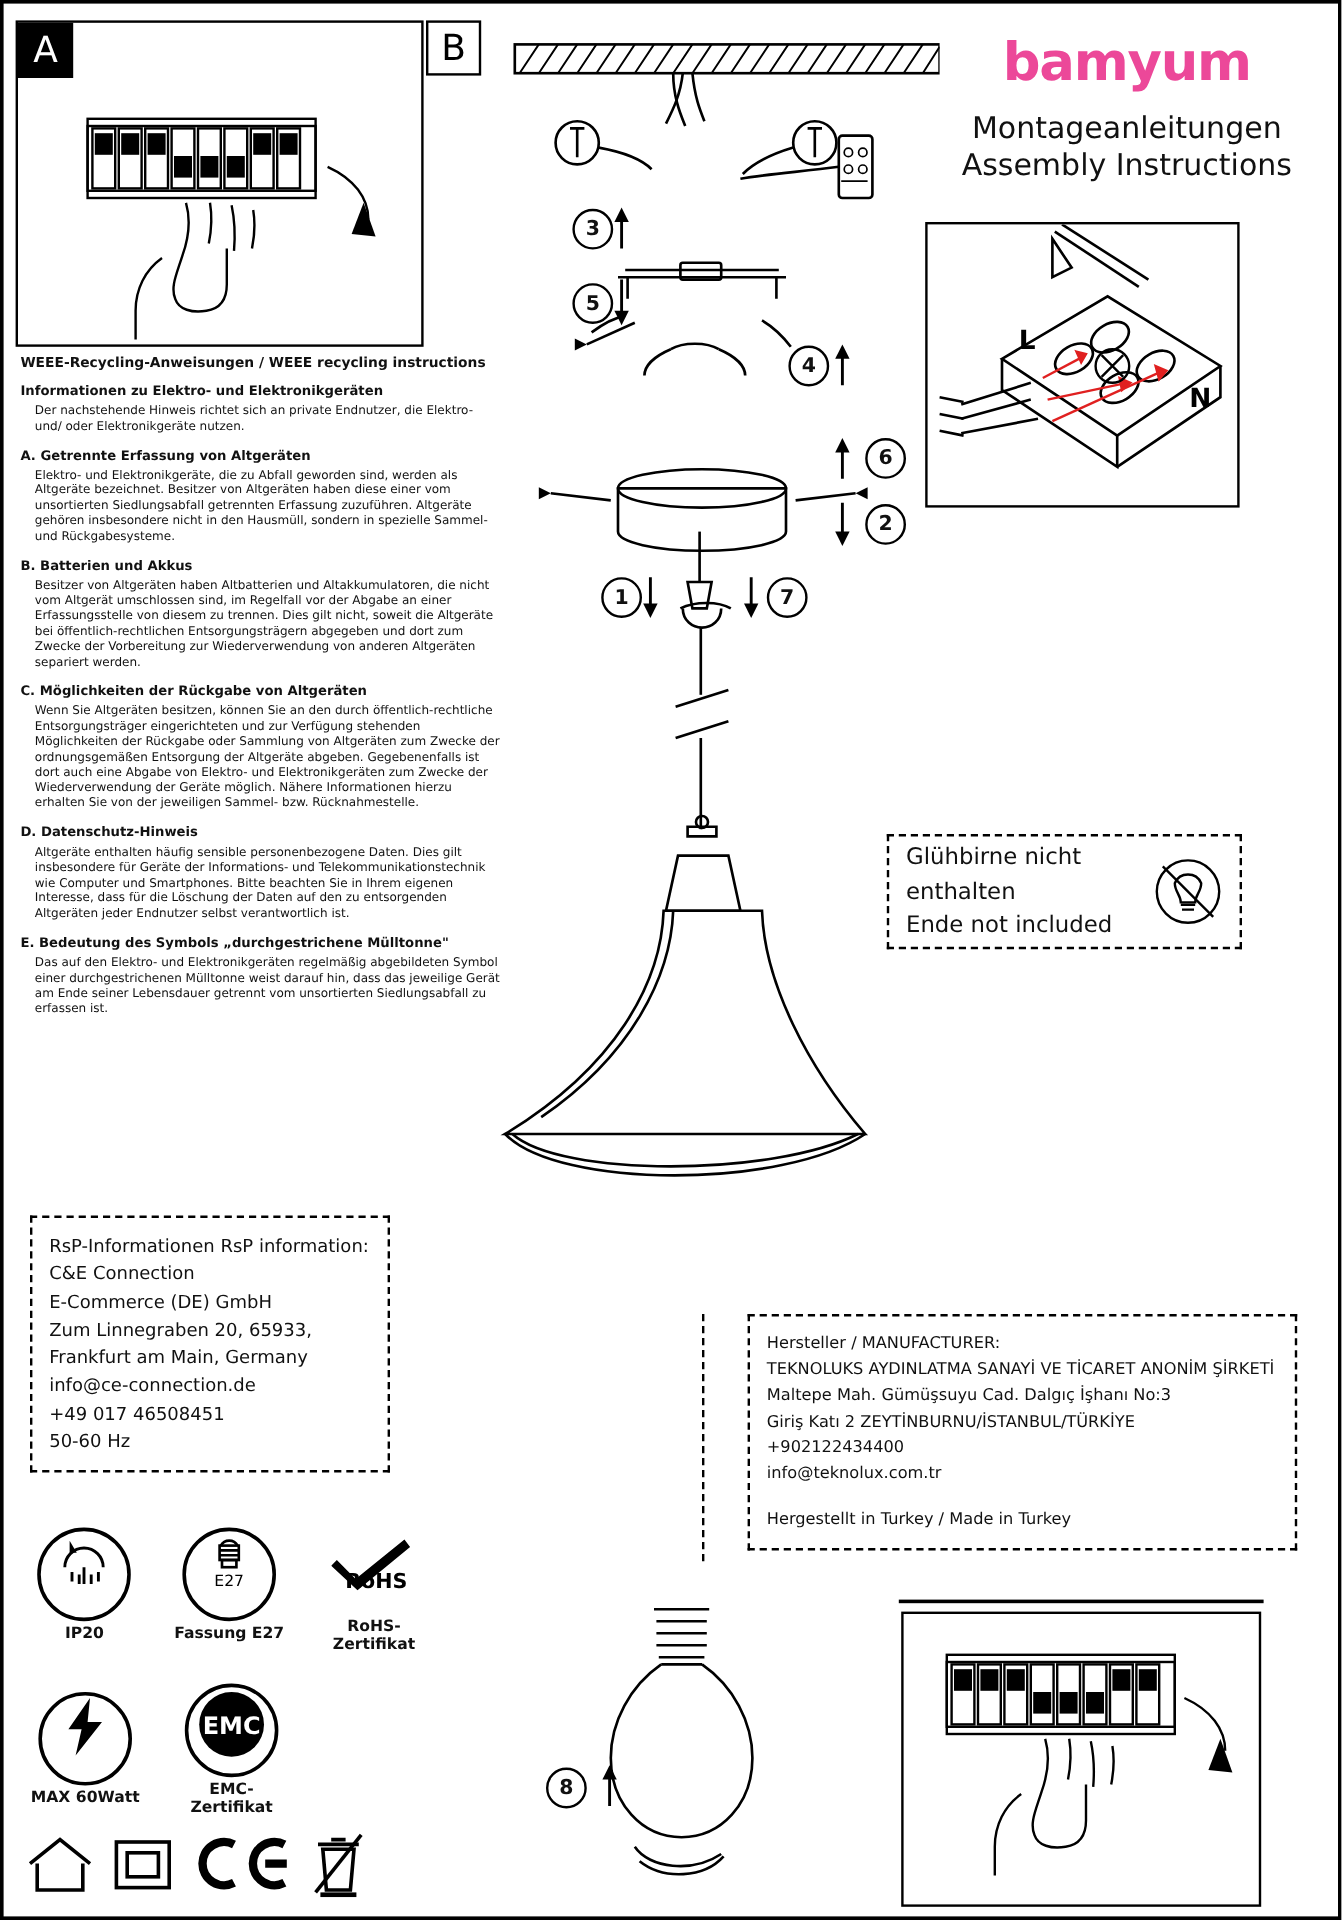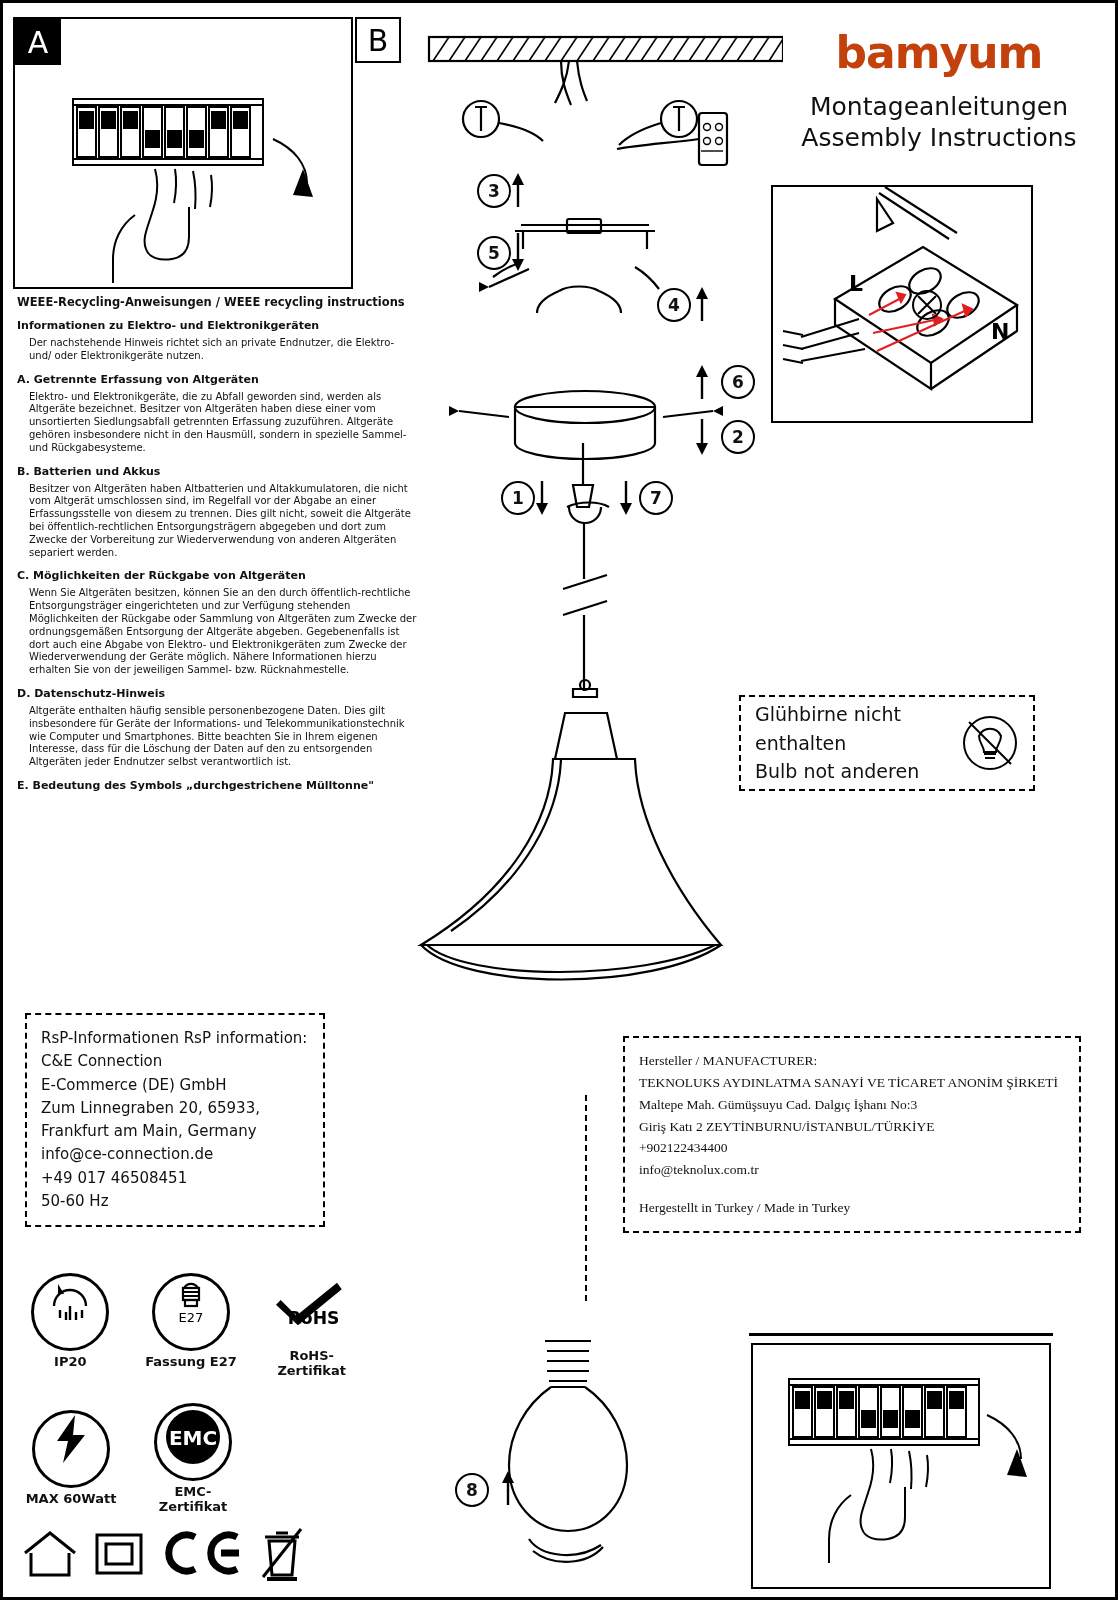--- a/index.html
+++ b/index.html
@@ -29,34 +29,34 @@
   .cert-row{display:flex;align-items:flex-start;gap:22px;margin-bottom:6px;}
   .cert{width:100px;text-align:center;}
   .cert .glyph{width:72px;height:72px;margin:0 auto 4px auto;border:3px solid #000;border-radius:50%;
     display:flex;justify-content:center;position:relative;}
   .cert .glyph.nb{border:none;}
   .cert .cap{font-size:13px;font-weight:bold;line-height:1.15;}
   .model-code{font-size:30px;font-weight:bold;letter-spacing:.5px;white-space:nowrap;}
 
   
   .brand{right:26px;top:28px;text-align:center;width:300px;}
-  .brand .logo{font-size:44px;font-weight:bold;color:#c2410c;letter-spacing:-1px;line-height:1;}
+  .brand .logo{font-size:44px;font-weight:bold;color:#ec4899;letter-spacing:-1px;line-height:1;}
   .brand .t1{font-size:25px;margin-top:16px;line-height:1.25;}
   .brand .t2{font-size:25px;line-height:1.25;}
 
   
   .wirebox{left:768px;top:182px;width:262px;height:238px;border:2px solid #000;box-sizing:border-box;}
 
   
   .bulbbox{left:736px;top:692px;width:296px;height:96px;border:2px dashed #000;box-sizing:border-box;
     display:flex;align-items:center;padding:0 14px;}
   .bulbbox .txt div{font-size:19px;line-height:1.5;}
 
   
-  .manu{left:620px;top:1033px;width:458px;border:2px dashed #000;box-sizing:border-box;padding:12px 14px;font-family:Liberation Serif, serif;}
+  .manu{left:620px;top:1092px;width:458px;border:2px dashed #000;box-sizing:border-box;padding:12px 14px;}
   .manu div{font-size:13.5px;line-height:1.62;}
   .manu .made{margin-top:16px;}
 
   
   .panelBR{left:748px;top:1340px;width:300px;height:246px;border:2px solid #000;box-sizing:border-box;}
 
   
   .vline{left:582px;top:1092px;width:0;height:206px;border-left:2px dashed #000;}
   .hsep{left:746px;top:1330px;width:304px;height:0;border-top:3px solid #000;}
 
@@ -119,20 +119,21 @@
     <h4>B. Batterien und Akkus</h4>
     <p>Besitzer von Altgeräten haben Altbatterien und Altakkumulatoren, die nicht vom Altgerät umschlossen sind, im Regelfall vor der Abgabe an einer Erfassungsstelle von diesem zu trennen. Dies gilt nicht, soweit die Altgeräte bei öffentlich-rechtlichen Entsorgungsträgern abgegeben und dort zum Zwecke der Vorbereitung zur Wiederverwendung von anderen Altgeräten separiert werden.</p>
 
     <h4>C. Möglichkeiten der Rückgabe von Altgeräten</h4>
     <p>Wenn Sie Altgeräten besitzen, können Sie an den durch öffentlich-rechtliche Entsorgungsträger eingerichteten und zur Verfügung stehenden Möglichkeiten der Rückgabe oder Sammlung von Altgeräten zum Zwecke der ordnungsgemäßen Entsorgung der Altgeräte abgeben. Gegebenenfalls ist dort auch eine Abgabe von Elektro- und Elektronikgeräten zum Zwecke der Wiederverwendung der Geräte möglich. Nähere Informationen hierzu erhalten Sie von der jeweiligen Sammel- bzw. Rücknahmestelle.</p>
 
     <h4>D. Datenschutz-Hinweis</h4>
     <p>Altgeräte enthalten häufig sensible personenbezogene Daten. Dies gilt insbesondere für Geräte der Informations- und Telekommunikationstechnik wie Computer und Smartphones. Bitte beachten Sie in Ihrem eigenen Interesse, dass für die Löschung der Daten auf den zu entsorgenden Altgeräten jeder Endnutzer selbst verantwortlich ist.</p>
 
     <h4>E. Bedeutung des Symbols „durchgestrichene Mülltonne"</h4>
+    <p>Das auf den Elektro- und Elektronikgeräten regelmäßig abgebildeten Symbol einer durchgestrichenen Mülltonne weist darauf hin, dass das jeweilige Gerät am Ende seiner Lebensdauer getrennt vom unsortierten Siedlungsabfall zu erfassen ist.</p>
   </div>
 
   <div class="abs rsp">
     <div>RsP-Informationen RsP information:</div>
     <div>C&amp;E Connection</div>
     <div>E-Commerce (DE) GmbH</div>
     <div>Zum Linnegraben 20, 65933,</div>
     <div>Frankfurt am Main, Germany</div>
     <div>info@ce-connection.de</div>
     <div>+49 017 46508451</div>
@@ -414,21 +415,21 @@
       <g fill="none" stroke="#000" stroke-width="2">
         <circle cx="154" cy="118" r="14"></circle>
         <path d="M145 109 L163 127 M163 109 L145 127"></path>
       </g>
     </svg>
   </div>
 
   <div class="abs bulbbox">
     <div class="txt" style="flex:1;">
       <div>Glühbirne nicht enthalten</div>
-      <div>Bulb not anderen</div>
+      <div>Ende not included</div>
     </div>
     <svg width="58" height="62" viewBox="0 0 58 62">
       <g fill="none" stroke="#000" stroke-width="2">
         <circle cx="29" cy="31" r="26"></circle>
         <path d="M18 24 a12 12 0 0 1 22 0 c0 7 -5 10 -5 16 l-12 0 c0 -6 -5 -9 -5 -16 z"></path>
         <path d="M23 42 h12 M24 46 h10"></path>
         <path d="M8 10 L50 52"></path>
       </g>
     </svg>
   </div>

